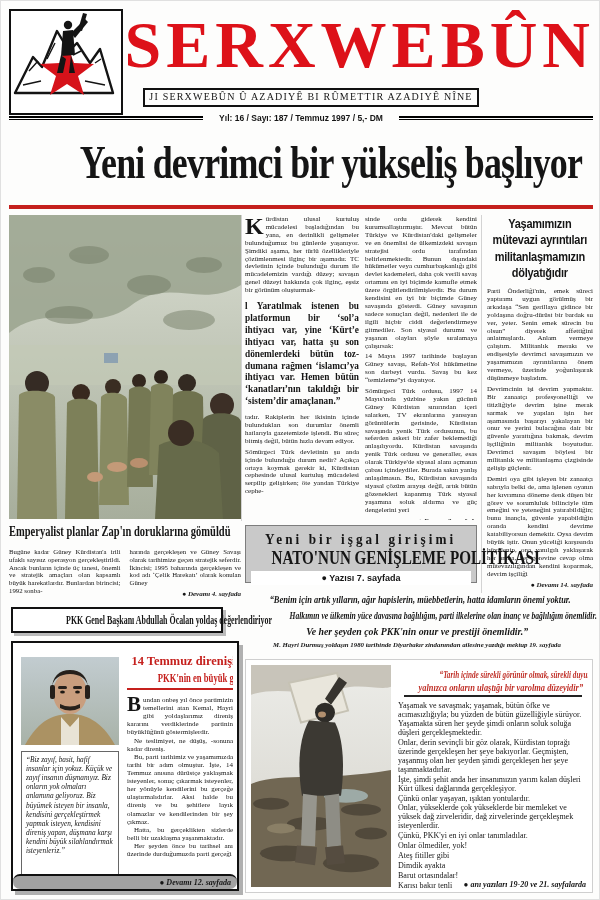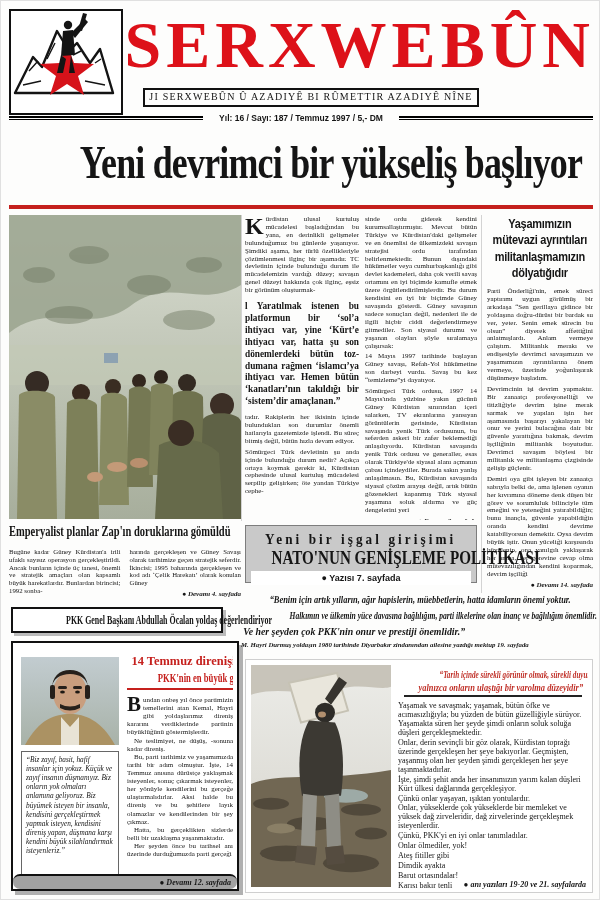--- a/index.html
+++ b/index.html
@@ -44,21 +44,21 @@
       font-family:"Liberation Sans",sans-serif;font-weight:bold;font-size:12.5px;line-height:1.3;
       letter-spacing:-0.3px;margin-bottom:7px;}
   
   .nato{left:244px;top:524px;width:232px;height:58px;background:#c9c9c9;border:1px solid #7d7d7d;
       box-sizing:border-box;text-align:center;padding-top:4px;}
   .nato-kick .fit{font-weight:bold;font-size:15px;letter-spacing:3.5px;transform:scale(0.88,1);transform-origin:center;}
   .nato-title .fit{font-weight:bold;font-size:18px;letter-spacing:0px;transform:scale(0.84,1);transform-origin:center;}
   .nato-bar{margin:2px 5px 0 5px;background:#fff;height:14px;line-height:14px;
       font-family:"Liberation Sans",sans-serif;font-weight:bold;font-size:9px;}
   
-  .mquote{left:240px;top:589px;width:352px;height:66px;font-weight:bold;font-style:italic;}
+  .mquote{left:240px;top:589px;width:352px;height:66px;text-align:center;font-weight:bold;font-style:italic;}
   .mquote .ql{display:block;height:16px;line-height:16px;}
   .mquote .fit{font-size:10px;}
   .q1 .fit{transform:scale(0.84,1);transform-origin:center;}
   .q2 .fit{transform:scale(0.76,1);transform-origin:center;}
   .q3 .fit{transform:scale(0.98,1);transform-origin:center;}
   .qattr{display:block;margin-top:3px;font-size:6.8px;}
   
   .pkk-title-box{left:10px;top:606px;width:212px;height:26px;border:2px solid #111;box-sizing:border-box;
       text-align:center;box-shadow:3px 3px 0 #bbb;background:#fff;overflow:visible;}
   .pkk-title-box .fit{font-weight:bold;font-size:12px;line-height:22px;transform:scale(0.66,1);transform-origin:center;}

